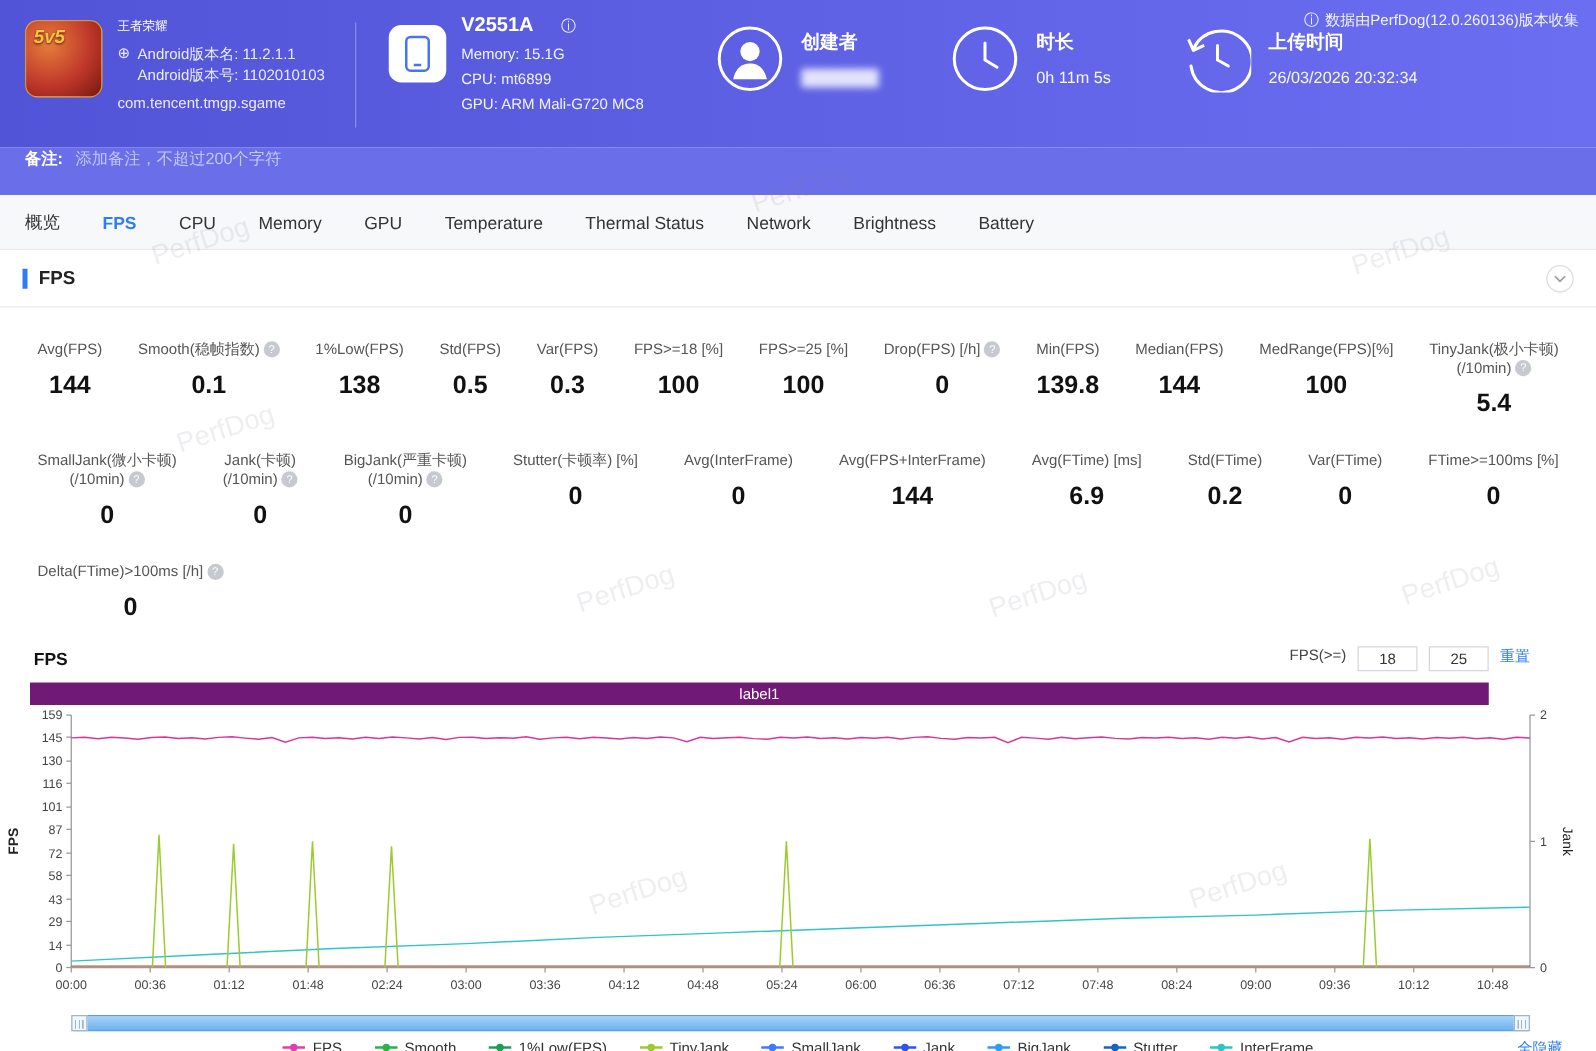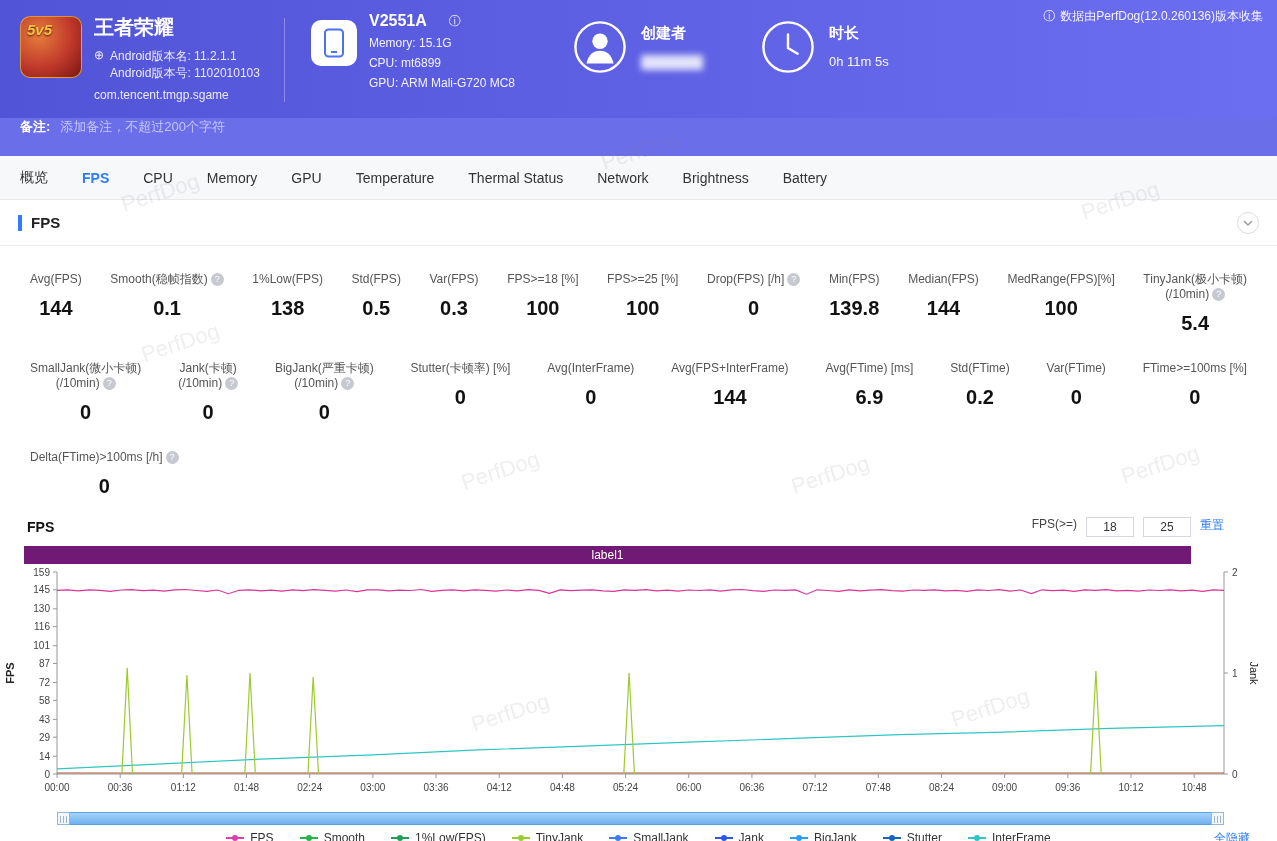--- a/index.html
+++ b/index.html
@@ -2,21 +2,21 @@
 <html><head>
 <meta charset="utf-8">
 <style>
 *{box-sizing:border-box;margin:0;padding:0}
 body{width:1277px;height:841px;font-family:"Liberation Sans",sans-serif;background:#fff;overflow:hidden;position:relative;font-size:14px}
 
 .header{height:118px;background:linear-gradient(90deg,#5254d8,#6b6ef0);color:#fff;display:flex;padding:12px 16px 0 20px;position:relative}
 .game-icon{width:62px;height:62px;border-radius:10px;margin-top:4px;flex:none;background:radial-gradient(circle at 30% 30%,#e67e3c,#c0392b 55%,#7a1610);border:1px solid rgba(245,197,66,.7);position:relative;overflow:hidden}
 .game-icon span{position:absolute;top:4px;left:6px;font-size:15px;font-weight:bold;font-style:italic;color:#f5c542;text-shadow:0 1px 2px #5a0f0a}
 .game-info{margin-left:12px}
-.game-title{font-size:20px;font-weight:bold;margin-top:2px}
+.game-title{font-size:10px;font-weight:normal;margin-top:2px}
 .meta-row{display:flex;font-size:12px;color:rgba(255,255,255,.88);margin-top:7px}
 .globe{margin-right:6px;font-size:12px}
 .meta-lines div{line-height:17px}
 .pkg{font-size:12px;color:rgba(255,255,255,.88);margin-top:6px}
 .hdr-divider{width:1px;background:rgba(255,255,255,.3);height:84px;margin:6px 0 0 24px;flex:none}
 .device-group{margin-left:26px;display:flex}
 .phone-box{width:46px;height:46px;background:#fff;border-radius:10px;display:flex;align-items:center;justify-content:center;margin-top:8px;flex:none}
 .device-info{margin-left:12px}
 .device-name{font-size:16px;font-weight:bold;display:flex;align-items:flex-end;gap:22px}
 .i-circ{font-size:12px;font-weight:normal;opacity:.9}
@@ -125,20 +125,31 @@
     <svg class="big-icon" viewBox="0 0 56 56">
       <circle cx="28" cy="28" r="25.5" stroke="#fff" stroke-width="2.5" fill="none"></circle>
       <path d="M28 15v14l10 6" stroke="#fff" stroke-width="2.5" fill="none" stroke-linecap="round"></path>
     </svg>
     <div class="group-text">
       <div class="group-label">时长</div>
       <div class="group-value">0h 11m 5s</div>
     </div>
   </div>
 
+  <div class="hgroup">
+    <svg class="big-icon" viewBox="0 0 56 56">
+      <path d="M8 20 A25.5 25.5 0 1 1 6 34" stroke="#fff" stroke-width="2.5" fill="none" stroke-linecap="round"></path>
+      <path d="M4 12 l4 9 9-4" fill="none" stroke="#fff" stroke-width="2.5" stroke-linejoin="round"></path>
+      <path d="M28 17v12l9 5" stroke="#fff" stroke-width="2.5" fill="none" stroke-linecap="round"></path>
+    </svg>
+    <div class="group-text">
+      <div class="group-label">上传时间</div>
+      <div class="group-value">26/03/2026 20:32:34</div>
+    </div>
+  </div>
 
   <div class="collect">
     <span>ⓘ</span>
     <span>数据由PerfDog(12.0.260136)版本收集</span>
   </div>
 </div>
 
 <div class="note-bar">
   <span class="note-label">备注:</span>
   <span class="note-placeholder">添加备注，不超过200个字符</span>

